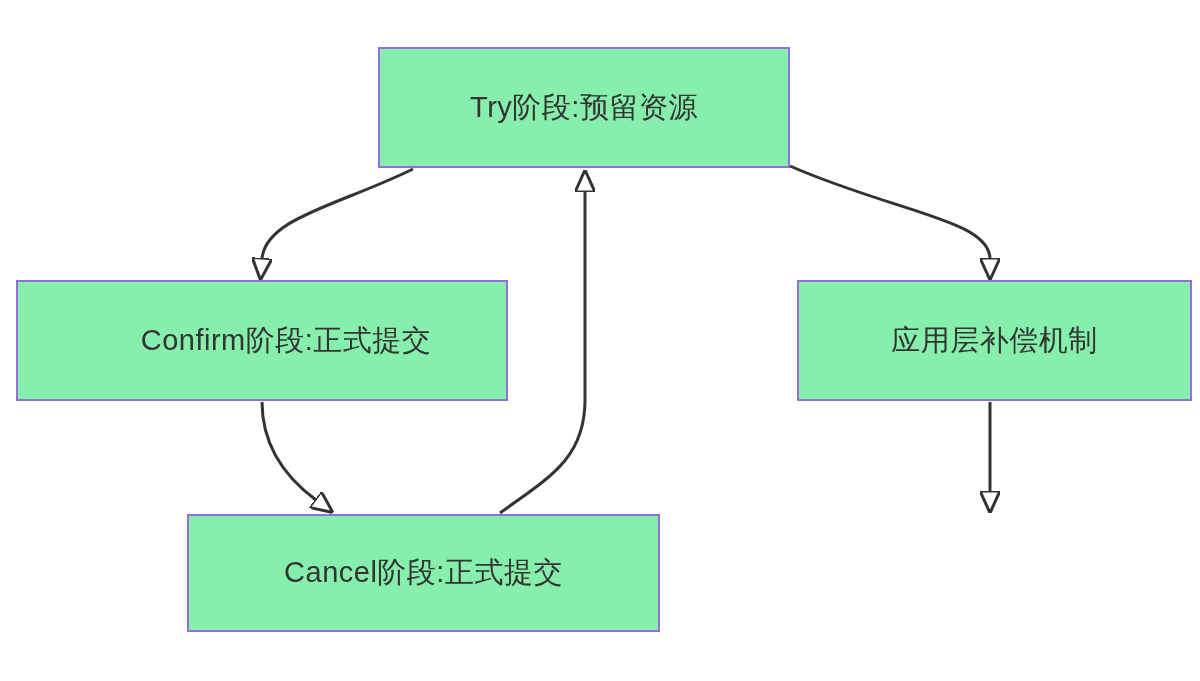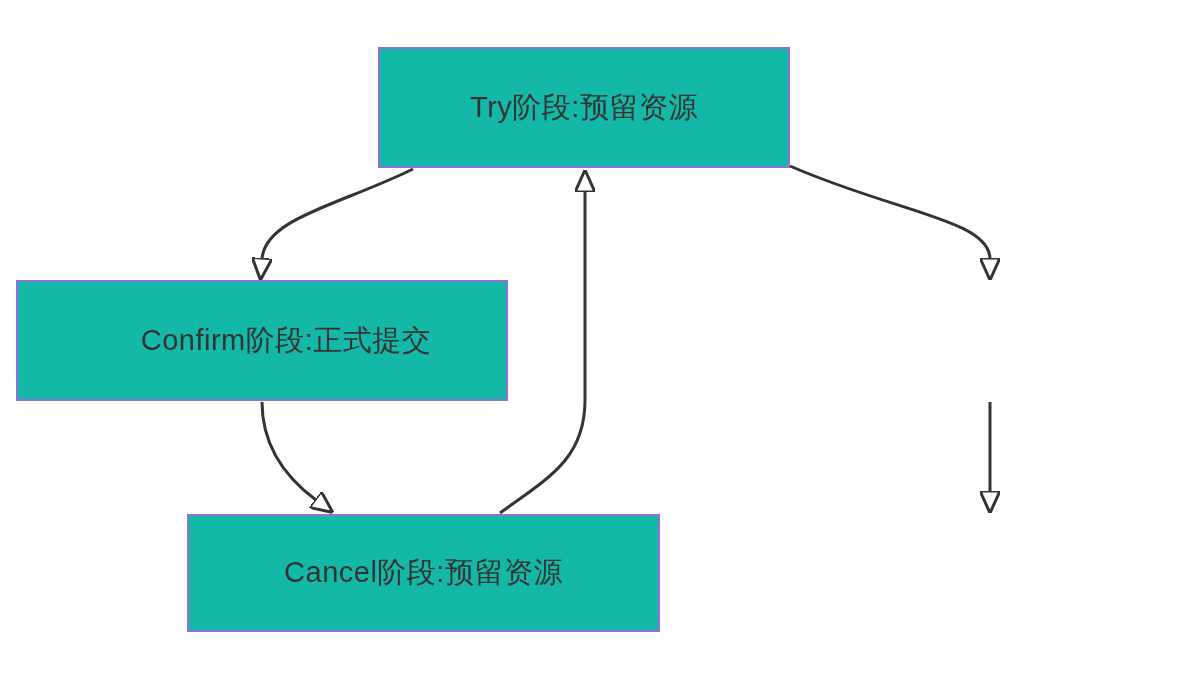--- a/index.html
+++ b/index.html
@@ -6,21 +6,21 @@
   .canvas{
     position:relative;
     width:1200px;height:681px;
     background:#ffffff;
     font-family:"Liberation Sans","DejaVu Sans",sans-serif;
     overflow:hidden;
   }
   .node{
     position:absolute;
     box-sizing:border-box;
-    background:#14b8a6;
+    background:#86efac;
     border:2.5px solid #9370DB;
     display:flex;
     align-items:center;
     justify-content:center;
     color:#333333;
     font-size:29px;
     letter-spacing:0.5px;
     text-align:center;
   }
   .node-try{left:378px;top:47px;width:412px;height:121px;}
@@ -47,23 +47,26 @@
 
   <div class="node node-try">
     <span>Try阶段:预留资源</span>
   </div>
 
   <div class="node node-confirm">
     <span>Confirm阶段:正式提交</span>
   </div>
 
   <div class="node node-cancel">
-    <span>Cancel阶段:预留资源</span>
+    <span>Cancel阶段:正式提交</span>
   </div>
 
+  <div class="node node-compensation">
+    <span>应用层补偿机制</span>
+  </div>
 
 
   <svg class="edges" viewBox="0 0 1200 681" xmlns="http://www.w3.org/2000/svg">
     <defs>
       <marker id="arrowhead" markerUnits="userSpaceOnUse" markerWidth="22" markerHeight="20" viewBox="0 0 22 20" refX="1" refY="10" orient="auto">
         <path d="M0,0 L22,10 L0,20 Z" fill="#333333" stroke="none"></path>
       </marker>
     </defs>
     <path d="M 413 169 C 340 205, 265 218, 262 259" marker-end="url(#arrowhead)"></path>
     <path d="M 262 402 C 262 445, 285 477, 316 500" marker-end="url(#arrowhead)"></path>

